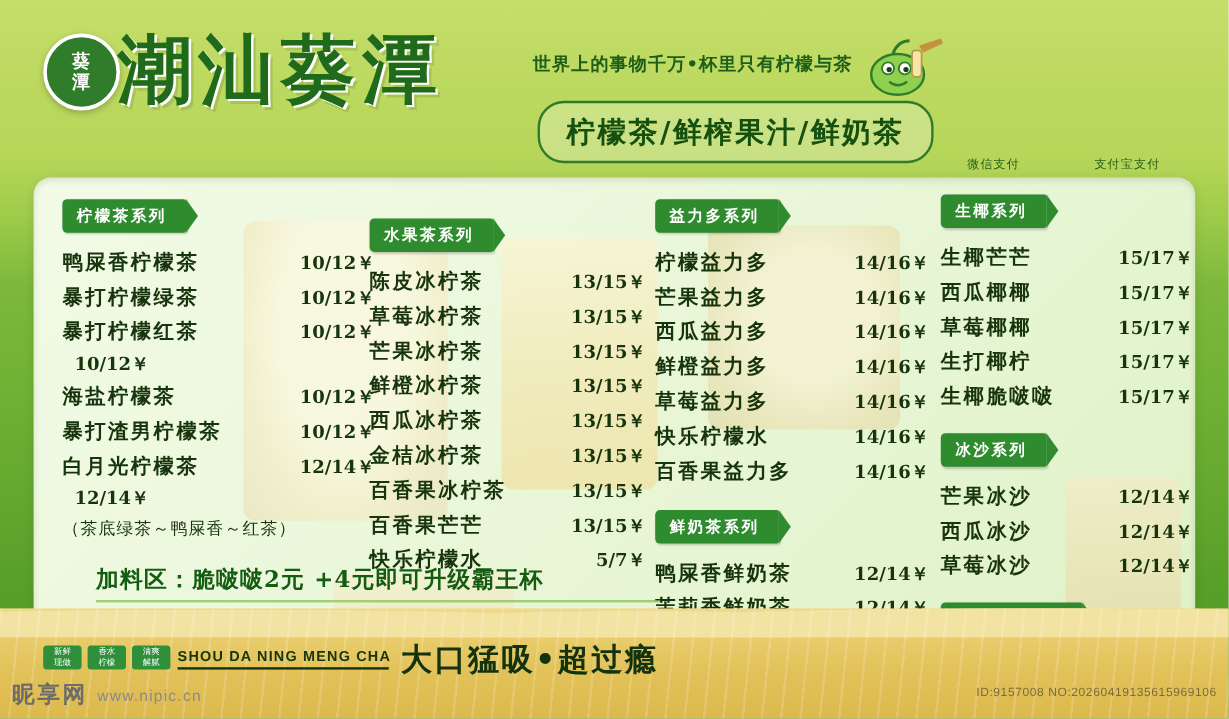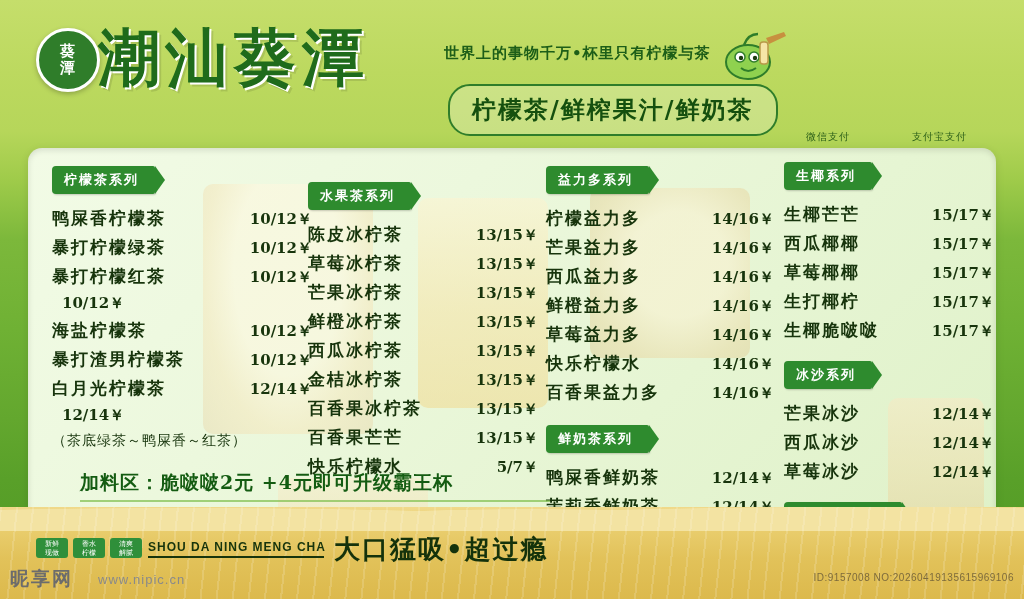--- a/index.html
+++ b/index.html
@@ -142,21 +142,21 @@
     position:absolute;left:148px;top:540px;font-size:12px;color:#17340c;
     letter-spacing:1px;font-weight:bold;
   }
   .pinyin-line{position:absolute;left:148px;top:556px;width:176px;height:2px;background:#17340c;}
   .tagline{
     position:absolute;left:334px;top:532px;
     font-family:"DejaVu Serif","Liberation Serif",serif;
     font-size:26px;font-weight:bold;color:#14320b;letter-spacing:2px;white-space:nowrap;
   }
   .wm{
-    position:absolute;left:10px;top:566px;display:flex;align-items:center;gap:25px;
+    position:absolute;left:10px;top:566px;display:flex;align-items:center;gap:8px;
   }
   .wm-logo{
     font-family:"DejaVu Serif","Liberation Serif",serif;
     font-size:19px;font-weight:bold;color:#6c6c6c;letter-spacing:2px;
   }
   .wm-url{font-size:13px;color:#8a8a8a;letter-spacing:1px;}
   .idcode{
     position:absolute;right:10px;top:572px;font-size:10px;color:#7d6b3c;letter-spacing:.5px;
   }
 </style>

